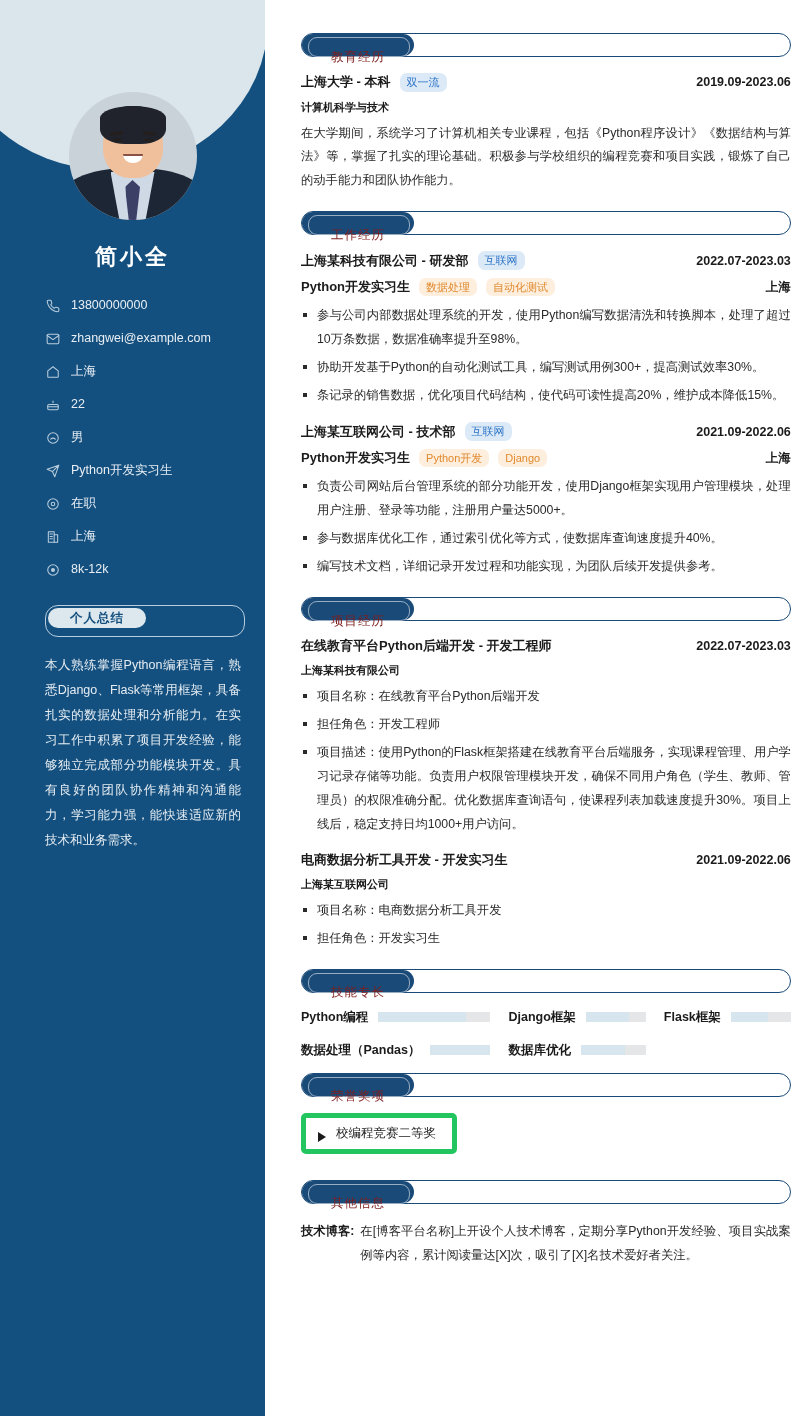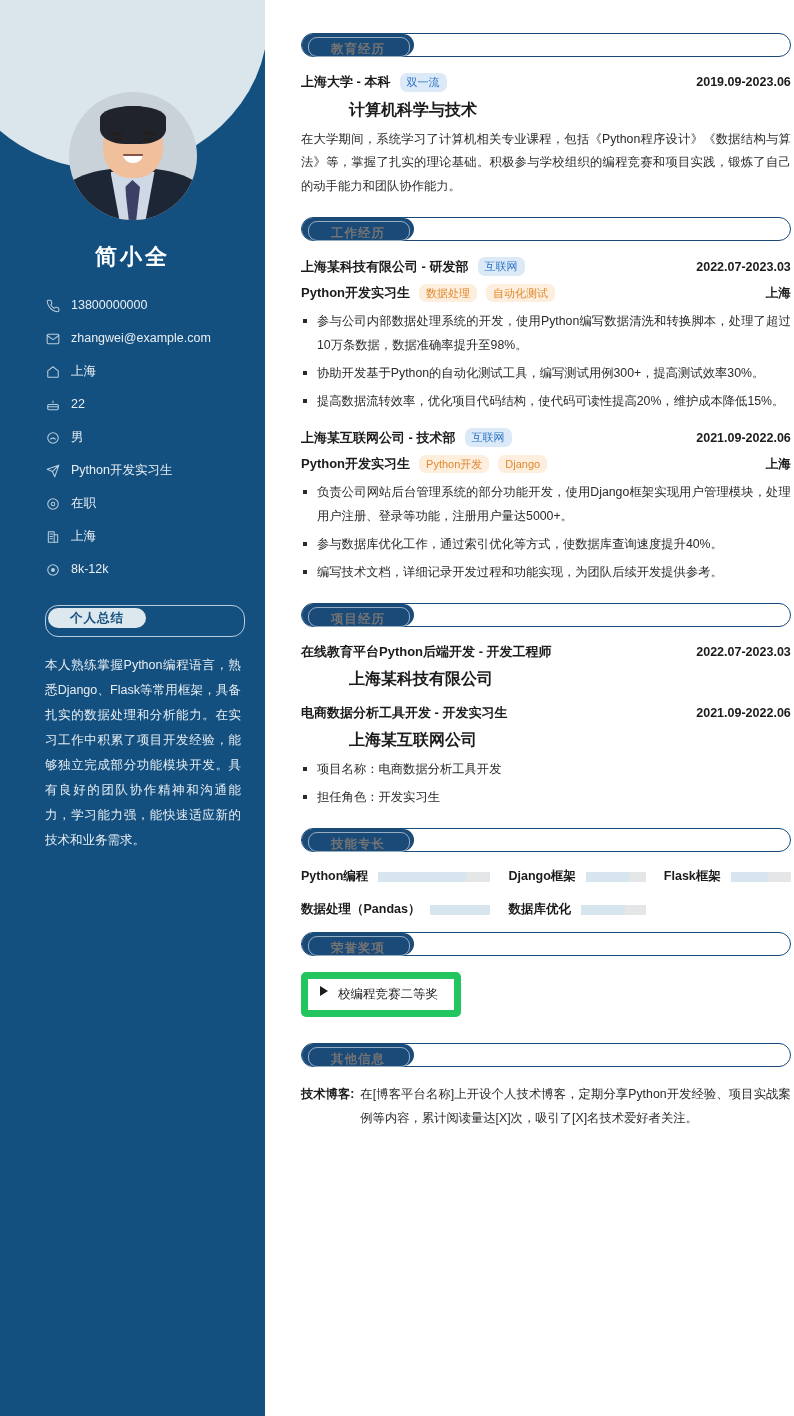--- a/index.html
+++ b/index.html
@@ -223,26 +223,26 @@
   .sec-pill .cap:after {
     content: "";
     position: absolute;
     left: 6px; top: 3px;
     width: 100px; height: 18px;
     border-radius: 9px;
     border: 1px solid rgba(255,255,255,0.55);
   }
   .sec-pill .cap-text {
     position: absolute;
-    left: 0; top: 4px;
+    left: 0; top: 12px;
     width: 112px; height: 100%;
     display: flex; align-items: center; justify-content: center;
-    color: #737373;
-    font-size: 12.5px;
-    font-weight: bold;
+    color: #7f1d1d;
+    font-size: 12.5px;
+    font-weight: normal;
     letter-spacing: 1px;
     z-index: 2;
   }
 
   .entry { margin-bottom: 14px; }
   .entry-row {
     display: flex;
     align-items: center;
     justify-content: space-between;
     margin-bottom: 8px;
@@ -262,25 +262,24 @@
     white-space: nowrap;
   }
   .entry-date {
     font-size: 12.5px;
     font-weight: bold;
     color: #1b1b1b;
     white-space: nowrap;
     flex: 0 0 auto;
   }
   .entry-sub {
-    font-size: 16px;
+    font-size: 11px;
     color: #1b1b1b;
     font-weight: bold;
     margin-bottom: 7px;
-    margin-left: 48px;
   }
   .entry-loc {
     font-size: 12.5px;
     color: #1b1b1b;
     font-weight: bold;
     white-space: nowrap;
     flex: 0 0 auto;
   }
 
   .tag {
@@ -352,23 +351,23 @@
   }
   .skill-fill {
     position: absolute;
     left: 0; top: 0; bottom: 0;
     background: #d7e6ee;
   }
 
   
   .award-box {
     display: inline-flex;
-    align-items: flex-start;
+    align-items: flex-end;
     gap: 10px;
-    border: 7px solid #22c55e;
+    border: 5px solid #22c55e;
     border-radius: 5px;
     padding: 7px 16px 7px 12px;
     font-size: 12.5px;
     color: #1b1b1b;
     margin-bottom: 16px;
     background: #fff;
   }
   .award-box .tri {
     width: 0; height: 0;
     border-left: 8px solid #1b1b1b;
@@ -554,21 +553,21 @@
           <div class="entry-left">
             <span class="entry-title">Python开发实习生</span>
             <span class="tag orange">数据处理</span>
             <span class="tag orange">自动化测试</span>
           </div>
           <span class="entry-loc">上海</span>
         </div>
         <ul class="bullets">
           <li>参与公司内部数据处理系统的开发，使用Python编写数据清洗和转换脚本，处理了超过10万条数据，数据准确率提升至98%。</li>
           <li>协助开发基于Python的自动化测试工具，编写测试用例300+，提高测试效率30%。</li>
-          <li>提高数据流转效率，优化项目代码结构，使代码可读性提高20%，维护成本降低15%。</li>
+          <li>条记录的销售数据，优化项目代码结构，使代码可读性提高20%，维护成本降低15%。</li>
         </ul>
       </div>
 
       <div class="entry">
         <div class="entry-row">
           <div class="entry-left">
             <span class="entry-title">上海某互联网公司 - 技术部</span>
             <span class="tag blue">互联网</span>
           </div>
           <span class="entry-date">2021.09-2022.06</span>
@@ -596,20 +595,25 @@
       </div>
 
       <div class="entry">
         <div class="entry-row">
           <div class="entry-left">
             <span class="entry-title">在线教育平台Python后端开发 - 开发工程师</span>
           </div>
           <span class="entry-date">2022.07-2023.03</span>
         </div>
         <div class="entry-sub">上海某科技有限公司</div>
+        <ul class="bullets">
+          <li>项目名称：在线教育平台Python后端开发</li>
+          <li>担任角色：开发工程师</li>
+          <li>项目描述：使用Python的Flask框架搭建在线教育平台后端服务，实现课程管理、用户学习记录存储等功能。负责用户权限管理模块开发，确保不同用户角色（学生、教师、管理员）的权限准确分配。优化数据库查询语句，使课程列表加载速度提升30%。项目上线后，稳定支持日均1000+用户访问。</li>
+        </ul>
       </div>
 
       <div class="entry">
         <div class="entry-row">
           <div class="entry-left">
             <span class="entry-title">电商数据分析工具开发 - 开发实习生</span>
           </div>
           <span class="entry-date">2021.09-2022.06</span>
         </div>
         <div class="entry-sub">上海某互联网公司</div>

